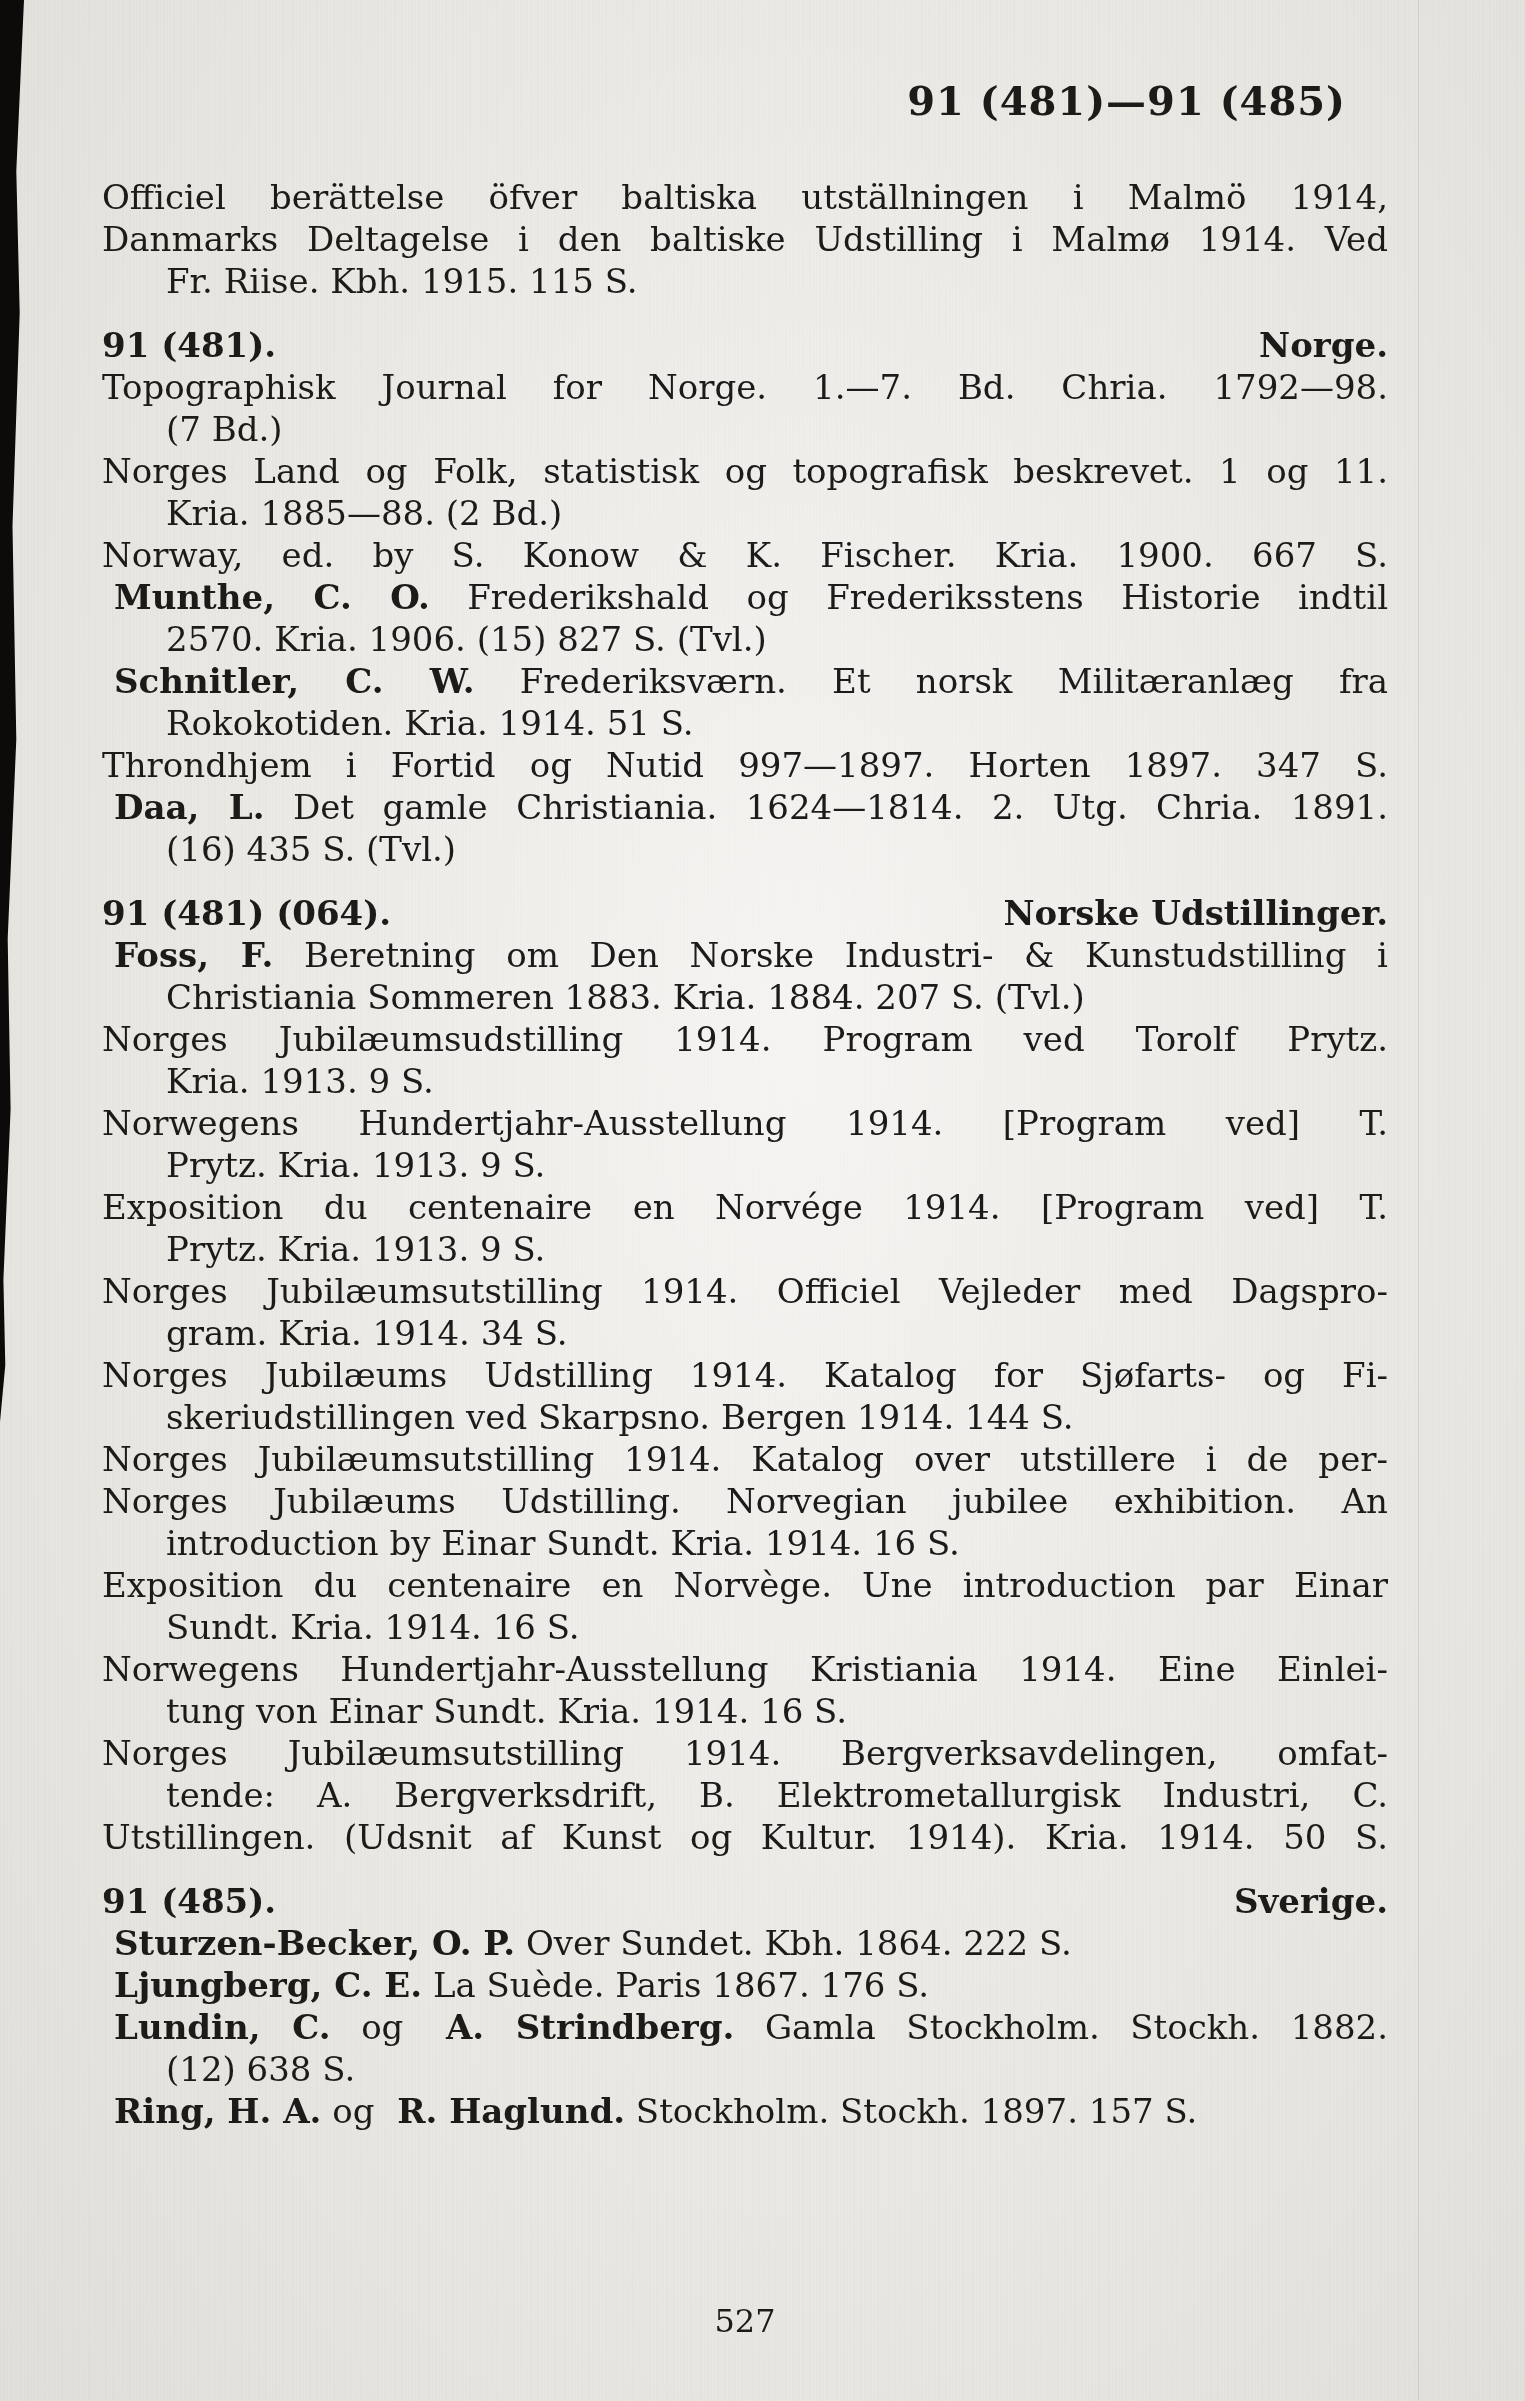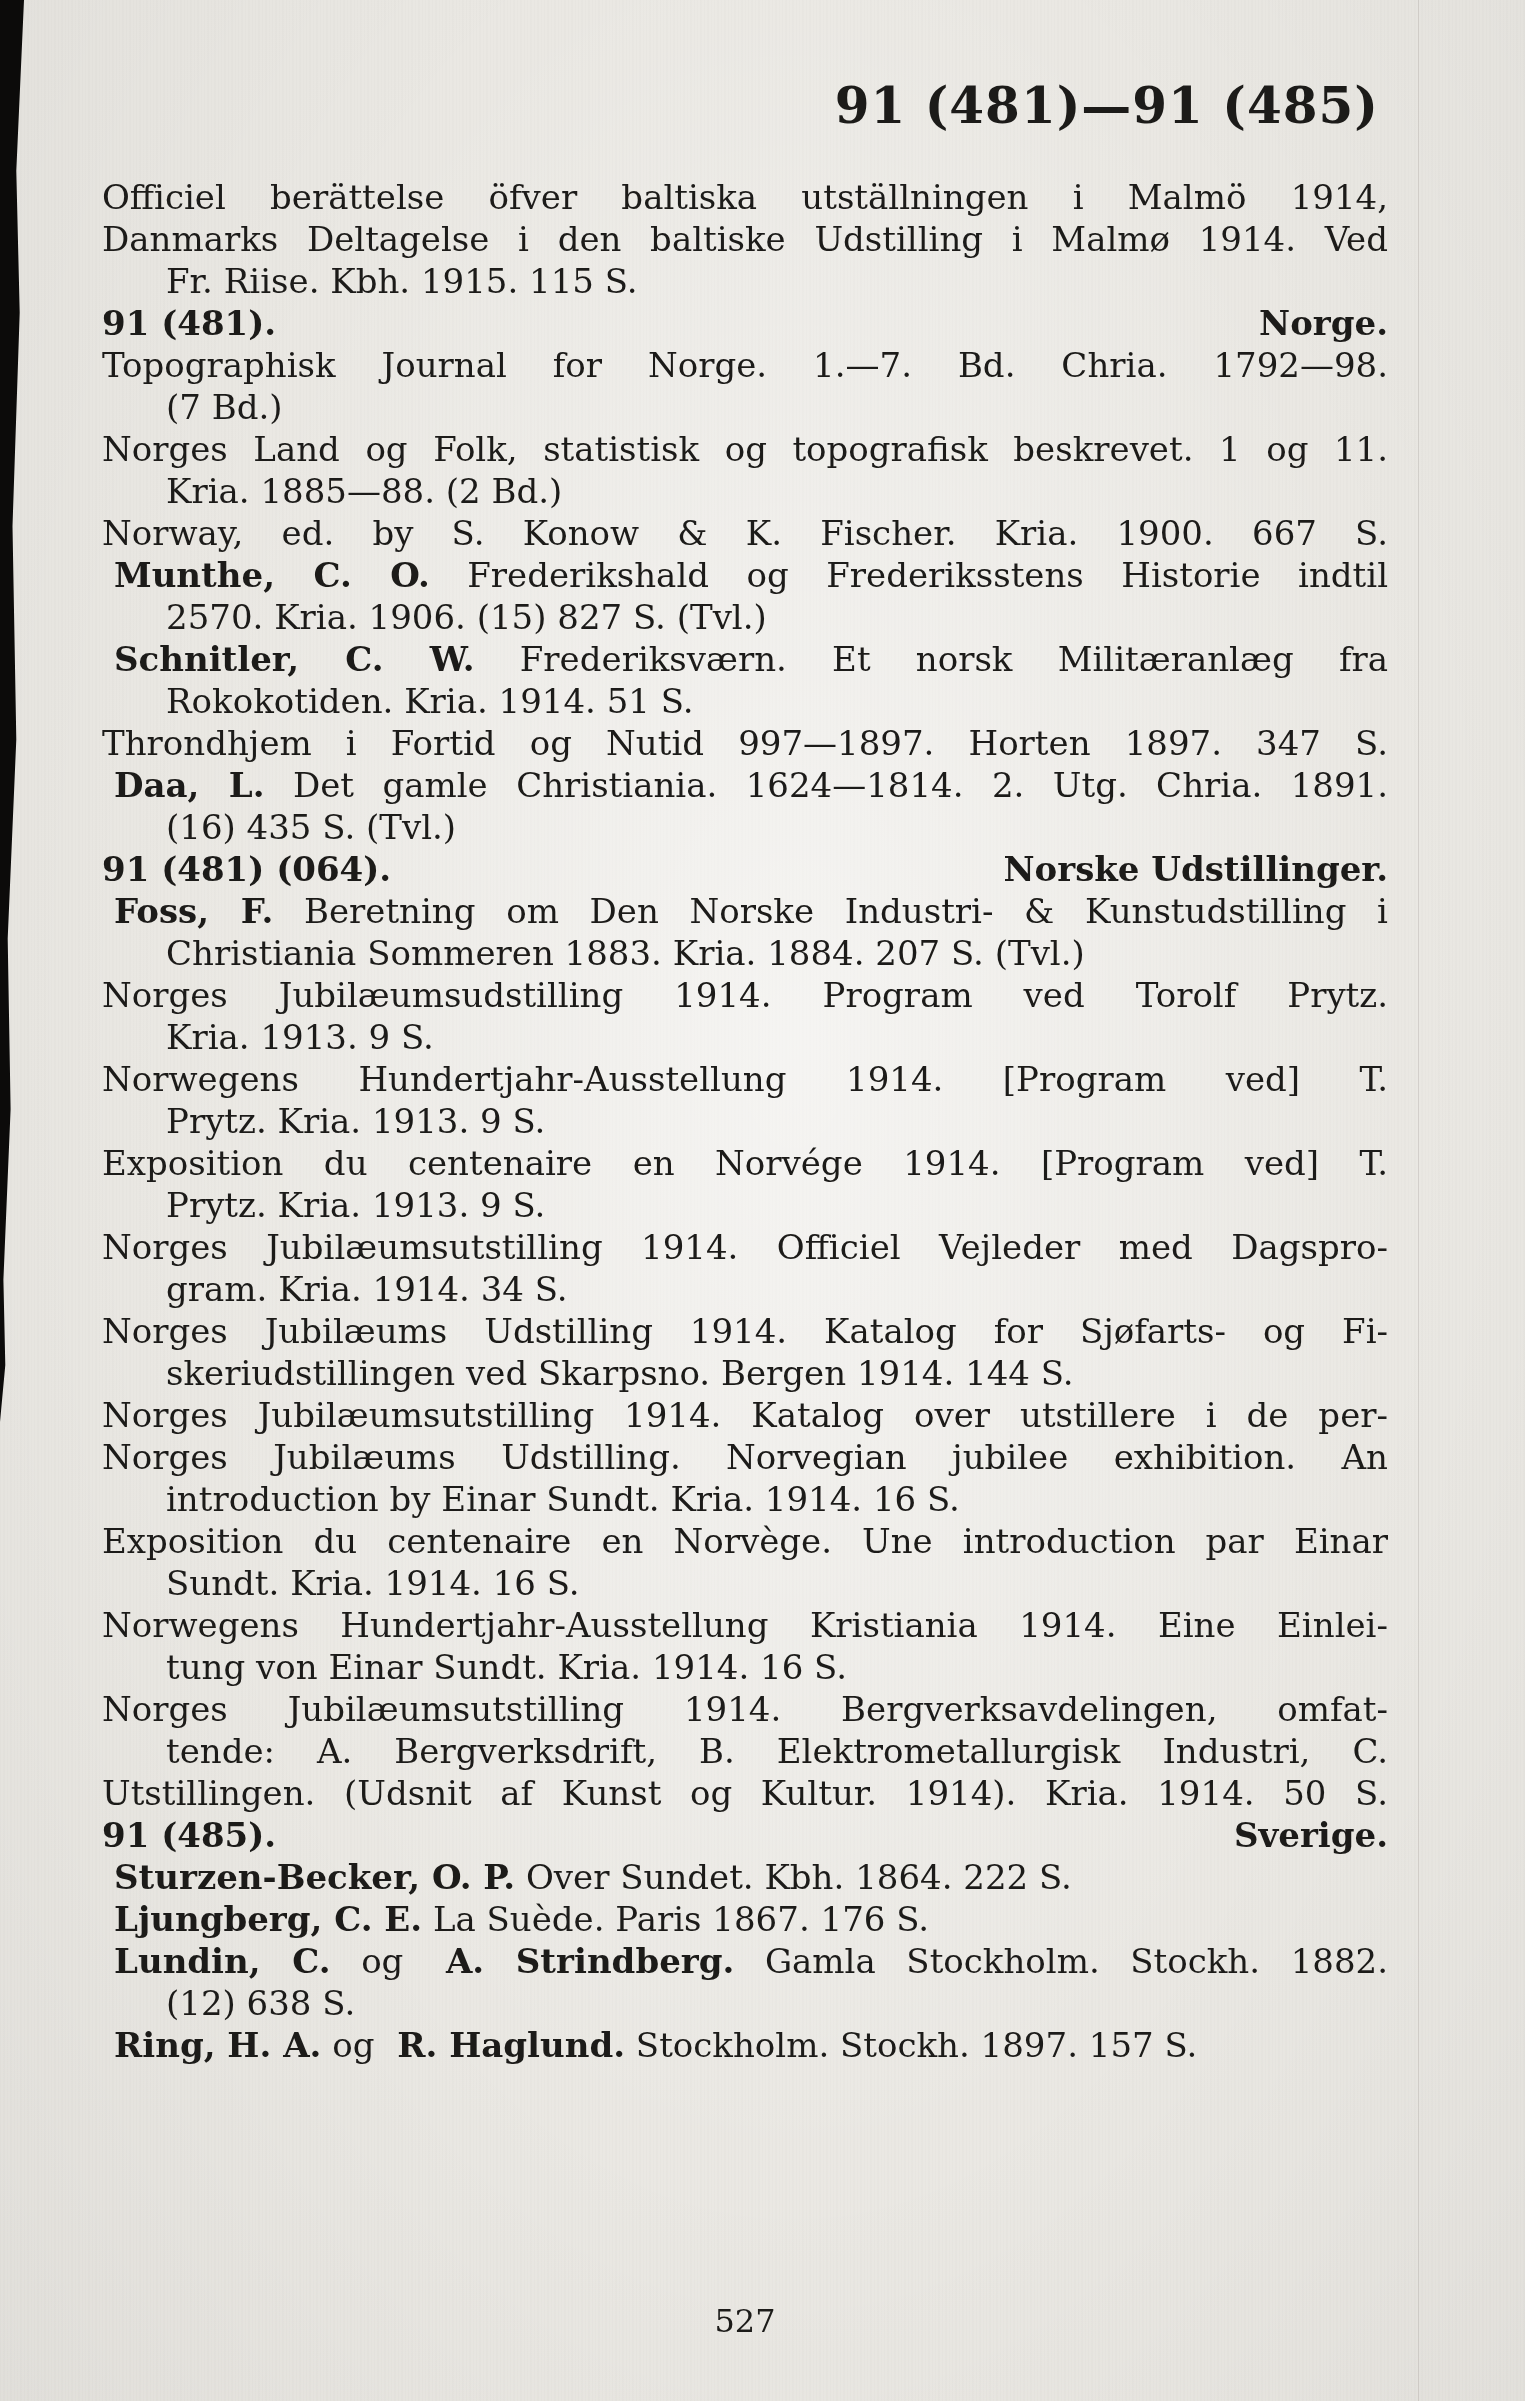--- a/index.html
+++ b/index.html
@@ -17,41 +17,42 @@
   .gutter{
     position:absolute;left:0;top:0;width:28px;height:1422px;
     background:#0c0b0a;
     clip-path:polygon(0 0,24px 0,16.3px 12%,19.7px 22%,12.5px 37%,16.3px 52%,7.7px 66%,10.6px 78%,3.4px 90%,5.3px 96%,0 100%);
   }
   .scan-line{
     position:absolute;left:1418px;top:0;width:1.4px;height:100%;
     background:rgba(140,134,126,0.22);
   }
   .header{
-    position:absolute;top:81px;right:147px;
-    font-size:50px;font-weight:700;letter-spacing:1px;
+    position:absolute;top:81px;right:180px;
+    font-size:40px;font-weight:700;letter-spacing:1px;
     line-height:1;
   }
   .textblock{
     position:absolute;left:102px;top:176px;width:1286px;
     font-size:34px;
   }
   .line{
     height:42px;line-height:42px;
     overflow:hidden;
     text-align:left;
   }
   .line.fill{
     text-align:justify;
     text-align-last:justify;
   }
   .line.indent{padding-left:64px;}
   .heading{
     display:flex;justify-content:space-between;
     height:42px;line-height:42px;
+    margin-top:22px;
     font-weight:700;
   }
   .b{font-weight:700;margin-left:12px;}
   .page-number{
     position:absolute;left:102px;top:2305px;width:1286px;
     text-align:center;font-size:32px;line-height:1;
   }
 </style>
 </head>
 <body>

